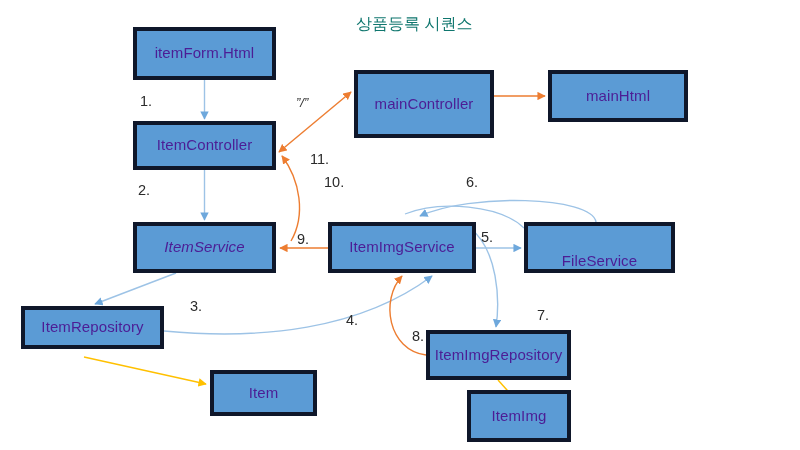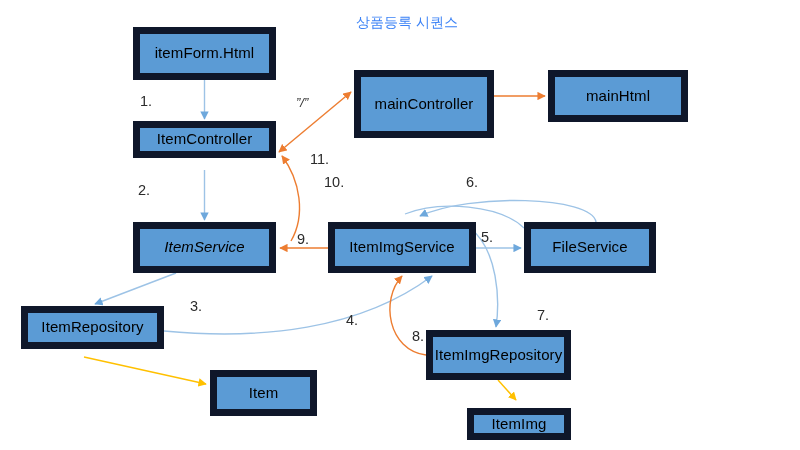--- a/index.html
+++ b/index.html
@@ -22,36 +22,36 @@
     left: 0;
     top: 0;
     width: 800px;
     height: 450px;
     pointer-events: none;
   }
   .node {
     position: absolute;
     box-sizing: border-box;
     background: #5b9bd5;
-    border: 7px solid #0f172a;
-    color: #000000;
+    border: 4px solid #0f172a;
+    color: #4c1d95;
     display: flex;
     align-items: center;
     justify-content: center;
     font-size: 15px;
     font-weight: 400;
     letter-spacing: 0.1px;
     text-align: center;
     line-height: 1.1;
     z-index: 2;
   }
   .diagram-title {
     position: absolute;
-    font-size: 14px;
-    color: #3b82f6;
+    font-size: 16px;
+    color: #0f766e;
     white-space: nowrap;
     z-index: 3;
   }
   .step-label {
     position: absolute;
     font-size: 14.5px;
     color: #2b2b2b;
     white-space: nowrap;
     z-index: 3;
   }
@@ -112,21 +112,21 @@
 
     <path d="M 494 96 L 545 96" stroke="#ed7d31" stroke-width="1.4" fill="none" marker-end="url(#arrow-orange)"></path>
   </svg>
 
   <div class="diagram-title" style="left:356px; top:14px;">상품등록 시퀀스</div>
 
   <div class="node" style="left:133px; top:27px; width:143px; height:53px;">
     <span>itemForm.Html</span>
   </div>
 
-  <div class="node" style="left:133px; top:121px; width:143px; height:37px;">
+  <div class="node" style="left:133px; top:121px; width:143px; height:49px;">
     <span>ItemController</span>
   </div>
 
   <div class="node" style="left:133px; top:222px; width:143px; height:51px;font-style:italic;">
     <span>ItemService</span>
   </div>
 
   <div class="node" style="left:21px; top:306px; width:143px; height:43px;">
     <span>ItemRepository</span>
   </div>
@@ -140,29 +140,29 @@
   </div>
 
   <div class="node" style="left:548px; top:70px; width:140px; height:52px;">
     <span>mainHtml</span>
   </div>
 
   <div class="node" style="left:328px; top:222px; width:148px; height:51px;justify-content:center;">
     <span>ItemImgService</span>
   </div>
 
-  <div class="node" style="left:524px; top:222px; width:132px; height:51px;">
+  <div class="node" style="left:524px; top:222px; width:151px; height:51px;align-items:flex-end;">
     <span>FileService</span>
   </div>
 
   <div class="node" style="left:426px; top:330px; width:145px; height:50px;">
     <span>ItemImgRepository</span>
   </div>
 
-  <div class="node" style="left:467px; top:408px; width:104px; height:32px;">
+  <div class="node" style="left:467px; top:390px; width:104px; height:52px;">
     <span>ItemImg</span>
   </div>
 
   <div class="step-label" style="left:140px; top:93px;">1.</div>
   <div class="step-label" style="left:138px; top:182px;">2.</div>
   <div class="step-label" style="left:190px; top:298px;">3.</div>
   <div class="step-label" style="left:346px; top:312px;">4.</div>
   <div class="step-label" style="left:481px; top:229px;">5.</div>
   <div class="step-label" style="left:466px; top:174px;">6.</div>
   <div class="step-label" style="left:537px; top:307px;">7.</div>

